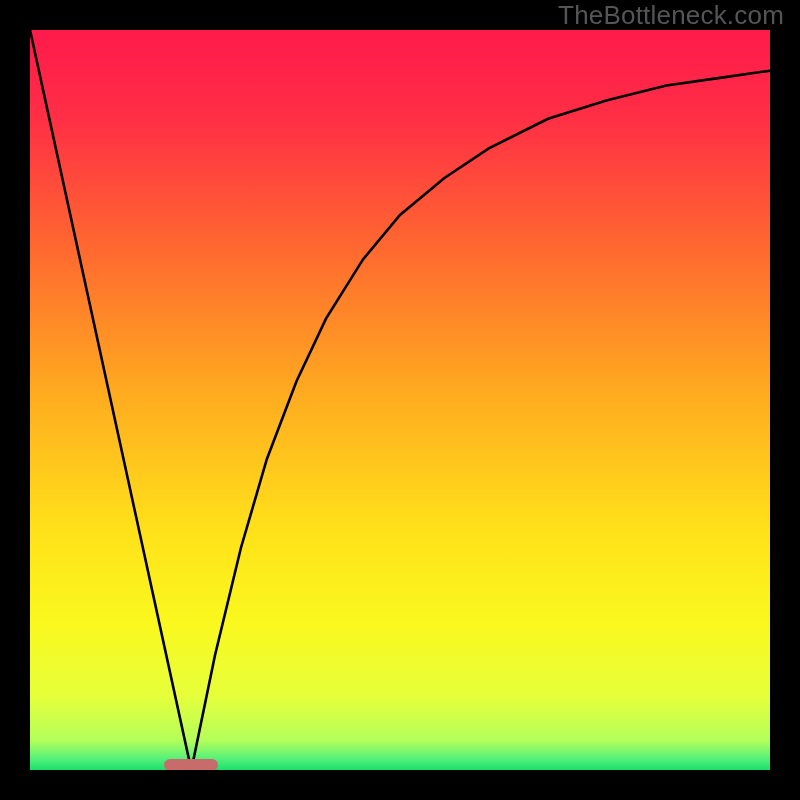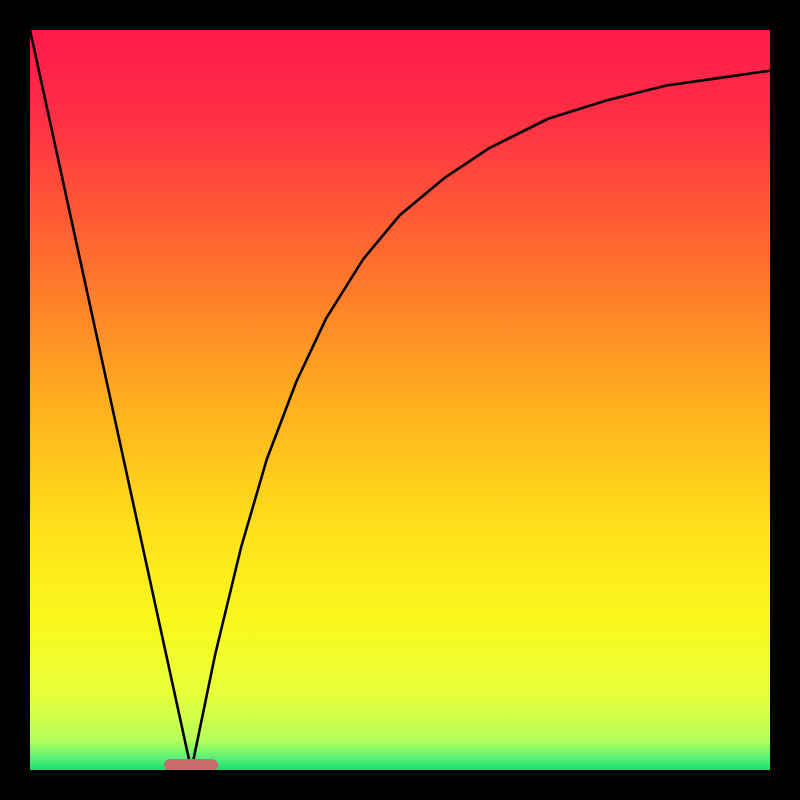--- a/index.html
+++ b/index.html
@@ -56,20 +56,21 @@
     height: 12px;
     border-radius: 6px;
     background: #c76b6b;
   }
 </style>
 </head>
 <body>
 
 <div class="frame">
 
+  <div class="watermark">TheBottleneck.com</div>
 
   <div class="plot-area">
 
     <svg class="gradient" viewBox="0 0 740 740" preserveAspectRatio="none">
       <defs>
         <linearGradient id="bg-grad" x1="0" y1="0" x2="0" y2="1">
             <stop offset="0%" stop-color="#ff1a4b"></stop>
             <stop offset="12%" stop-color="#ff2f45"></stop>
             <stop offset="30%" stop-color="#ff6a2f"></stop>
             <stop offset="50%" stop-color="#ffae1f"></stop>

